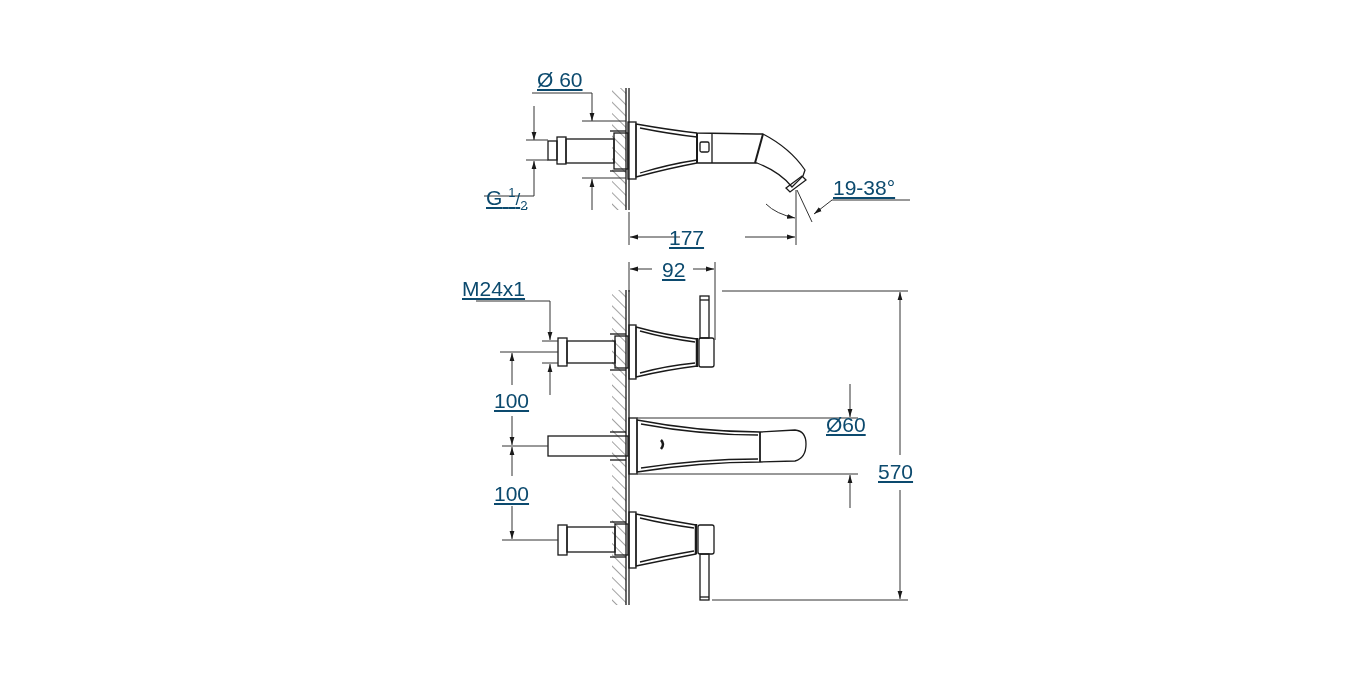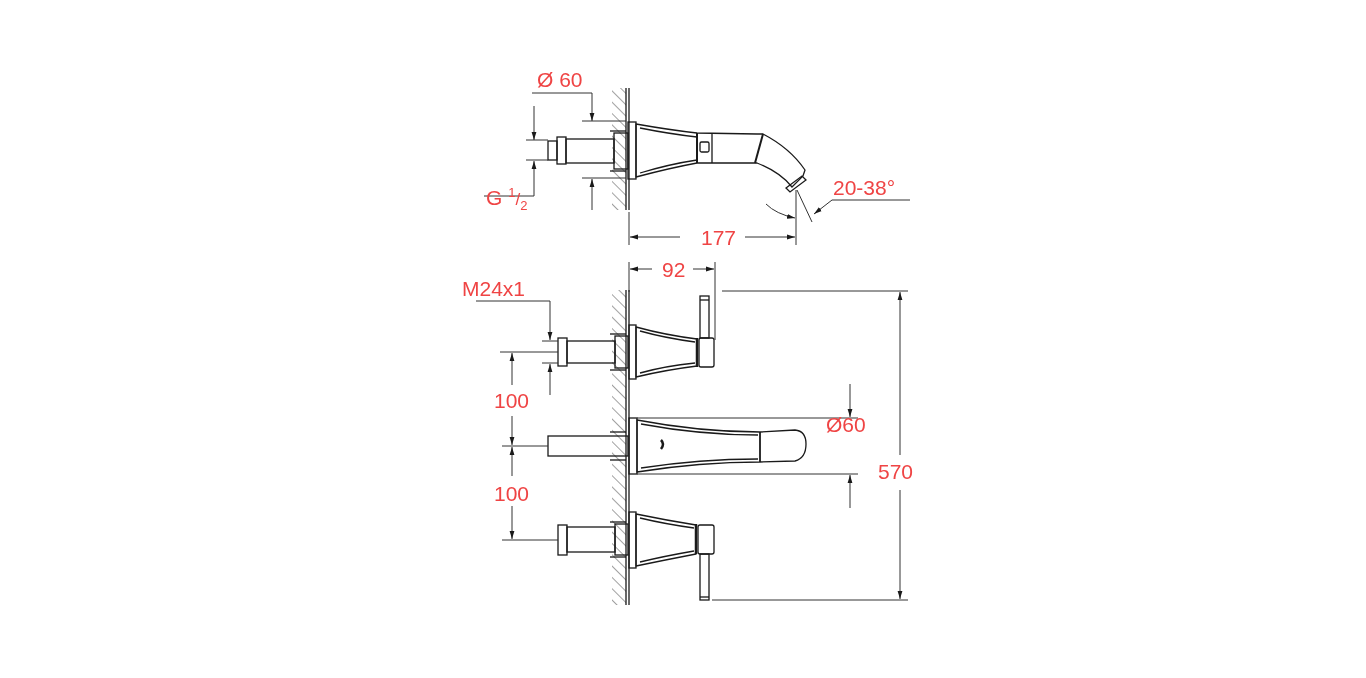--- a/index.html
+++ b/index.html
@@ -1,18 +1,18 @@
 <!DOCTYPE html>
 <html><head>
   <meta charset="utf-8">
   <style>
     html, body { margin: 0; padding: 0; background: #ffffff; }
     body { width: 1366px; height: 678px; position: relative; overflow: hidden; font-family: "Liberation Sans", sans-serif; }
     #drawing { position: absolute; left: 0; top: 0; width: 1366px; height: 678px; }
-    .lbl { position: absolute; font-family: "Liberation Sans", sans-serif; color: #ef4444; font-size: 21px; line-height: 1; white-space: nowrap; }
+    .lbl { position: absolute; font-family: "Liberation Sans", sans-serif; color: #0c4a6e; font-size: 21px; line-height: 1; white-space: nowrap; text-decoration: underline; }
     .sub { font-size: 13px; vertical-align: super; }
     .subd { font-size: 13px; vertical-align: sub; }
   </style>
 </head>
 <body>
 
 <svg id="drawing" viewBox="0 0 1366 678" xmlns="http://www.w3.org/2000/svg">
   <defs>
     <marker id="arr" viewBox="0 0 10 10" refX="10" refY="5" markerWidth="8" markerHeight="8" orient="auto-start-reverse">
       <path d="M0,2 L10,5 L0,8 z" fill="#1a1a1a"></path>
@@ -175,23 +175,23 @@
   </g>
 </svg>
 
 <div class="lbl" style="left:537px; top:69px;">Ø 60</div>
 
 <div class="lbl" style="left:486px; top:186px;">
   <span>G</span>
   <span class="sub">1</span><span style="font-size:17px;">/</span><span class="subd">2</span>
 </div>
 
-<div class="lbl" style="left:833px; top:177px;">20-38°</div>
-
-<div class="lbl" style="left:701px; top:227px;">177</div>
+<div class="lbl" style="left:833px; top:177px;">19-38°</div>
+
+<div class="lbl" style="left:669px; top:227px;">177</div>
 
 <div class="lbl" style="left:656px; top:259px;margin-left:6px;">92</div>
 
 <div class="lbl" style="left:462px; top:278px;">M24x1</div>
 
 <div class="lbl" style="left:494px; top:390px;">100</div>
 
 <div class="lbl" style="left:494px; top:483px;">100</div>
 
 <div class="lbl" style="left:826px; top:414px;">Ø60</div>

